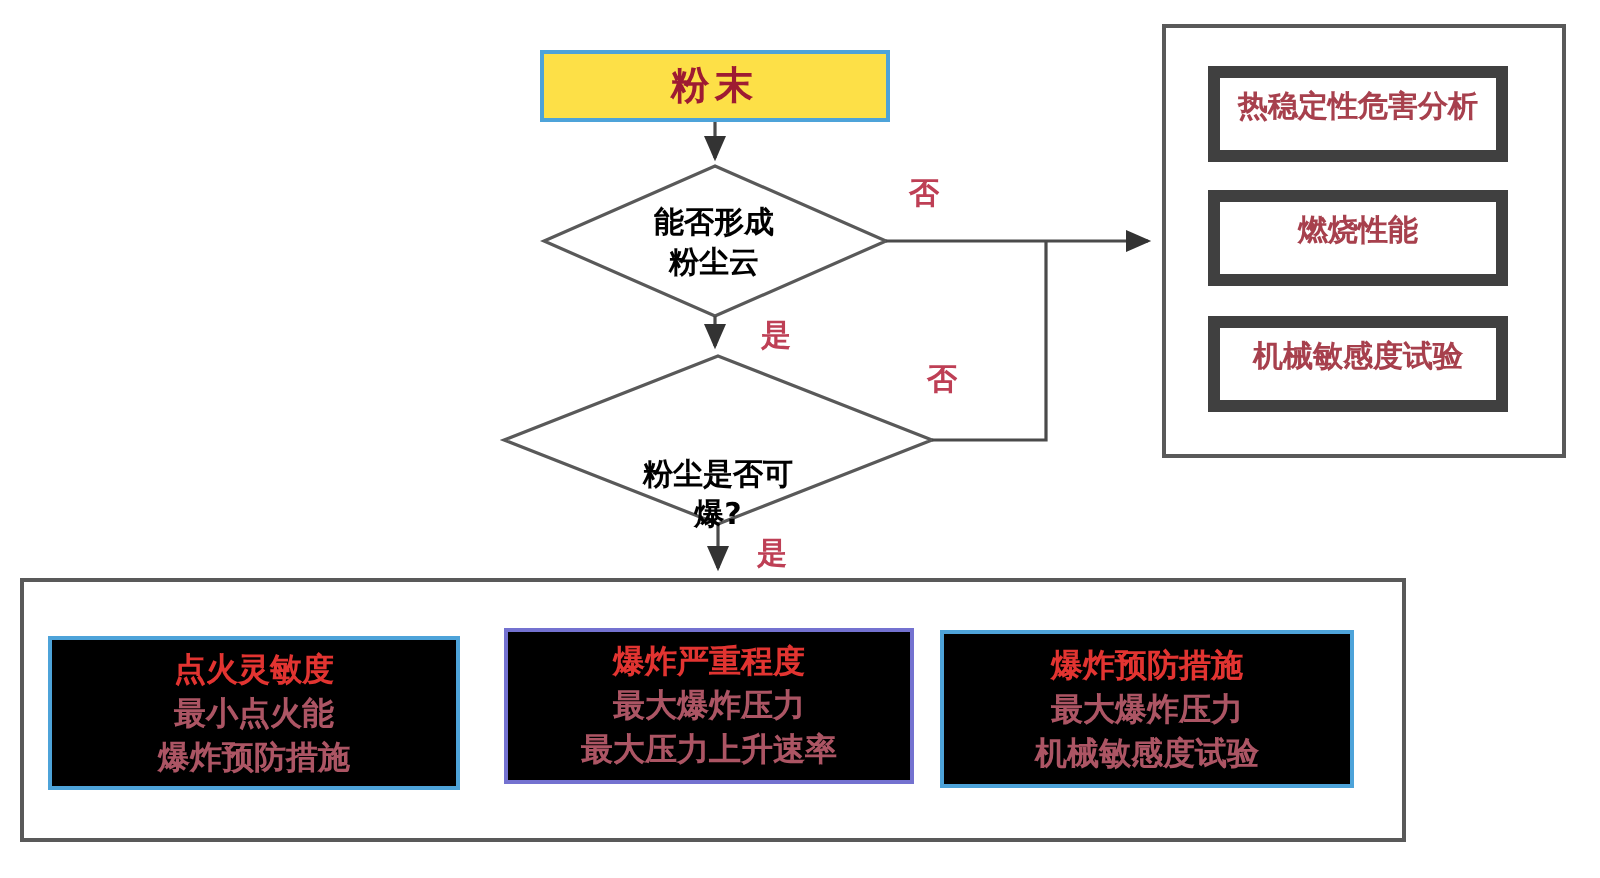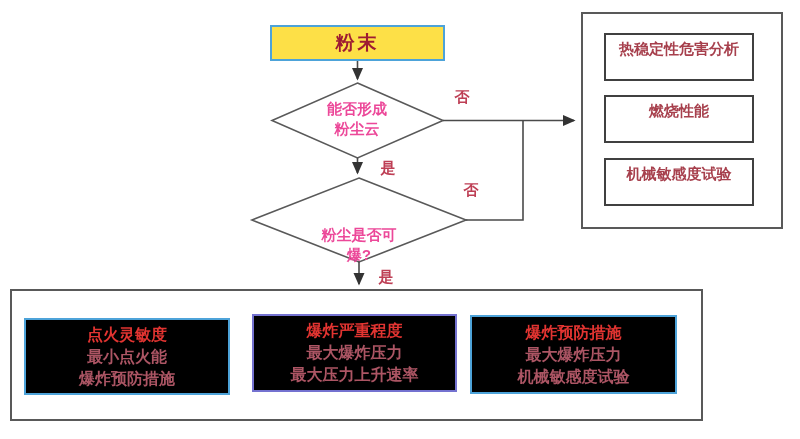--- a/index.html
+++ b/index.html
@@ -12,41 +12,41 @@
   
   .start-box {
     position:absolute; left:270px; top:25px; width:175px; height:36px;
     box-sizing:border-box; border:2px solid #4DA3D9; background:#fde047;
     display:flex; align-items:center; justify-content:center;
     color:#9E1B32; font-size:19px; letter-spacing:3px;
   }
 
   
   .diamond-label {
-    position:absolute; text-align:center; color:#ec4899;
-    font-size:15px; line-height:20px; width:150px;font-family:Liberation Mono, monospace;
+    position:absolute; text-align:center; color:#000000;
+    font-size:15px; line-height:20px; width:150px;
   }
   .diamond-label span { display:block; }
   .d1 { left:282px; top:101px; }
   .d2 { left:284px; top:200px;margin-top:27px; }
 
   
   .edge-label {
     position:absolute; transform:translate(-50%,-50%);
     color:#BE3F55; font-size:15px;
   }
 
   
   .right-panel {
     position:absolute; left:581px; top:12px; width:202px; height:217px;
     box-sizing:border-box; border:2px solid #595959; background:#fff;
   }
   .rp-box {
     position:absolute; left:21px; width:150px; height:48px;
-    box-sizing:border-box; border:2px solid #404040; background:#fff;
+    box-sizing:border-box; border:6px solid #404040; background:#fff;
     text-align:center; padding-top:5px; color:#A7404D; font-size:15px;
   }
   .rp-box.b1 { top:19px; }
   .rp-box.b2 { top:81px; }
   .rp-box.b3 { top:144px; }
 
   
   .bottom-panel {
     position:absolute; left:10px; top:289px; width:693px; height:132px;
     box-sizing:border-box; border:2px solid #595959; background:#fff;

